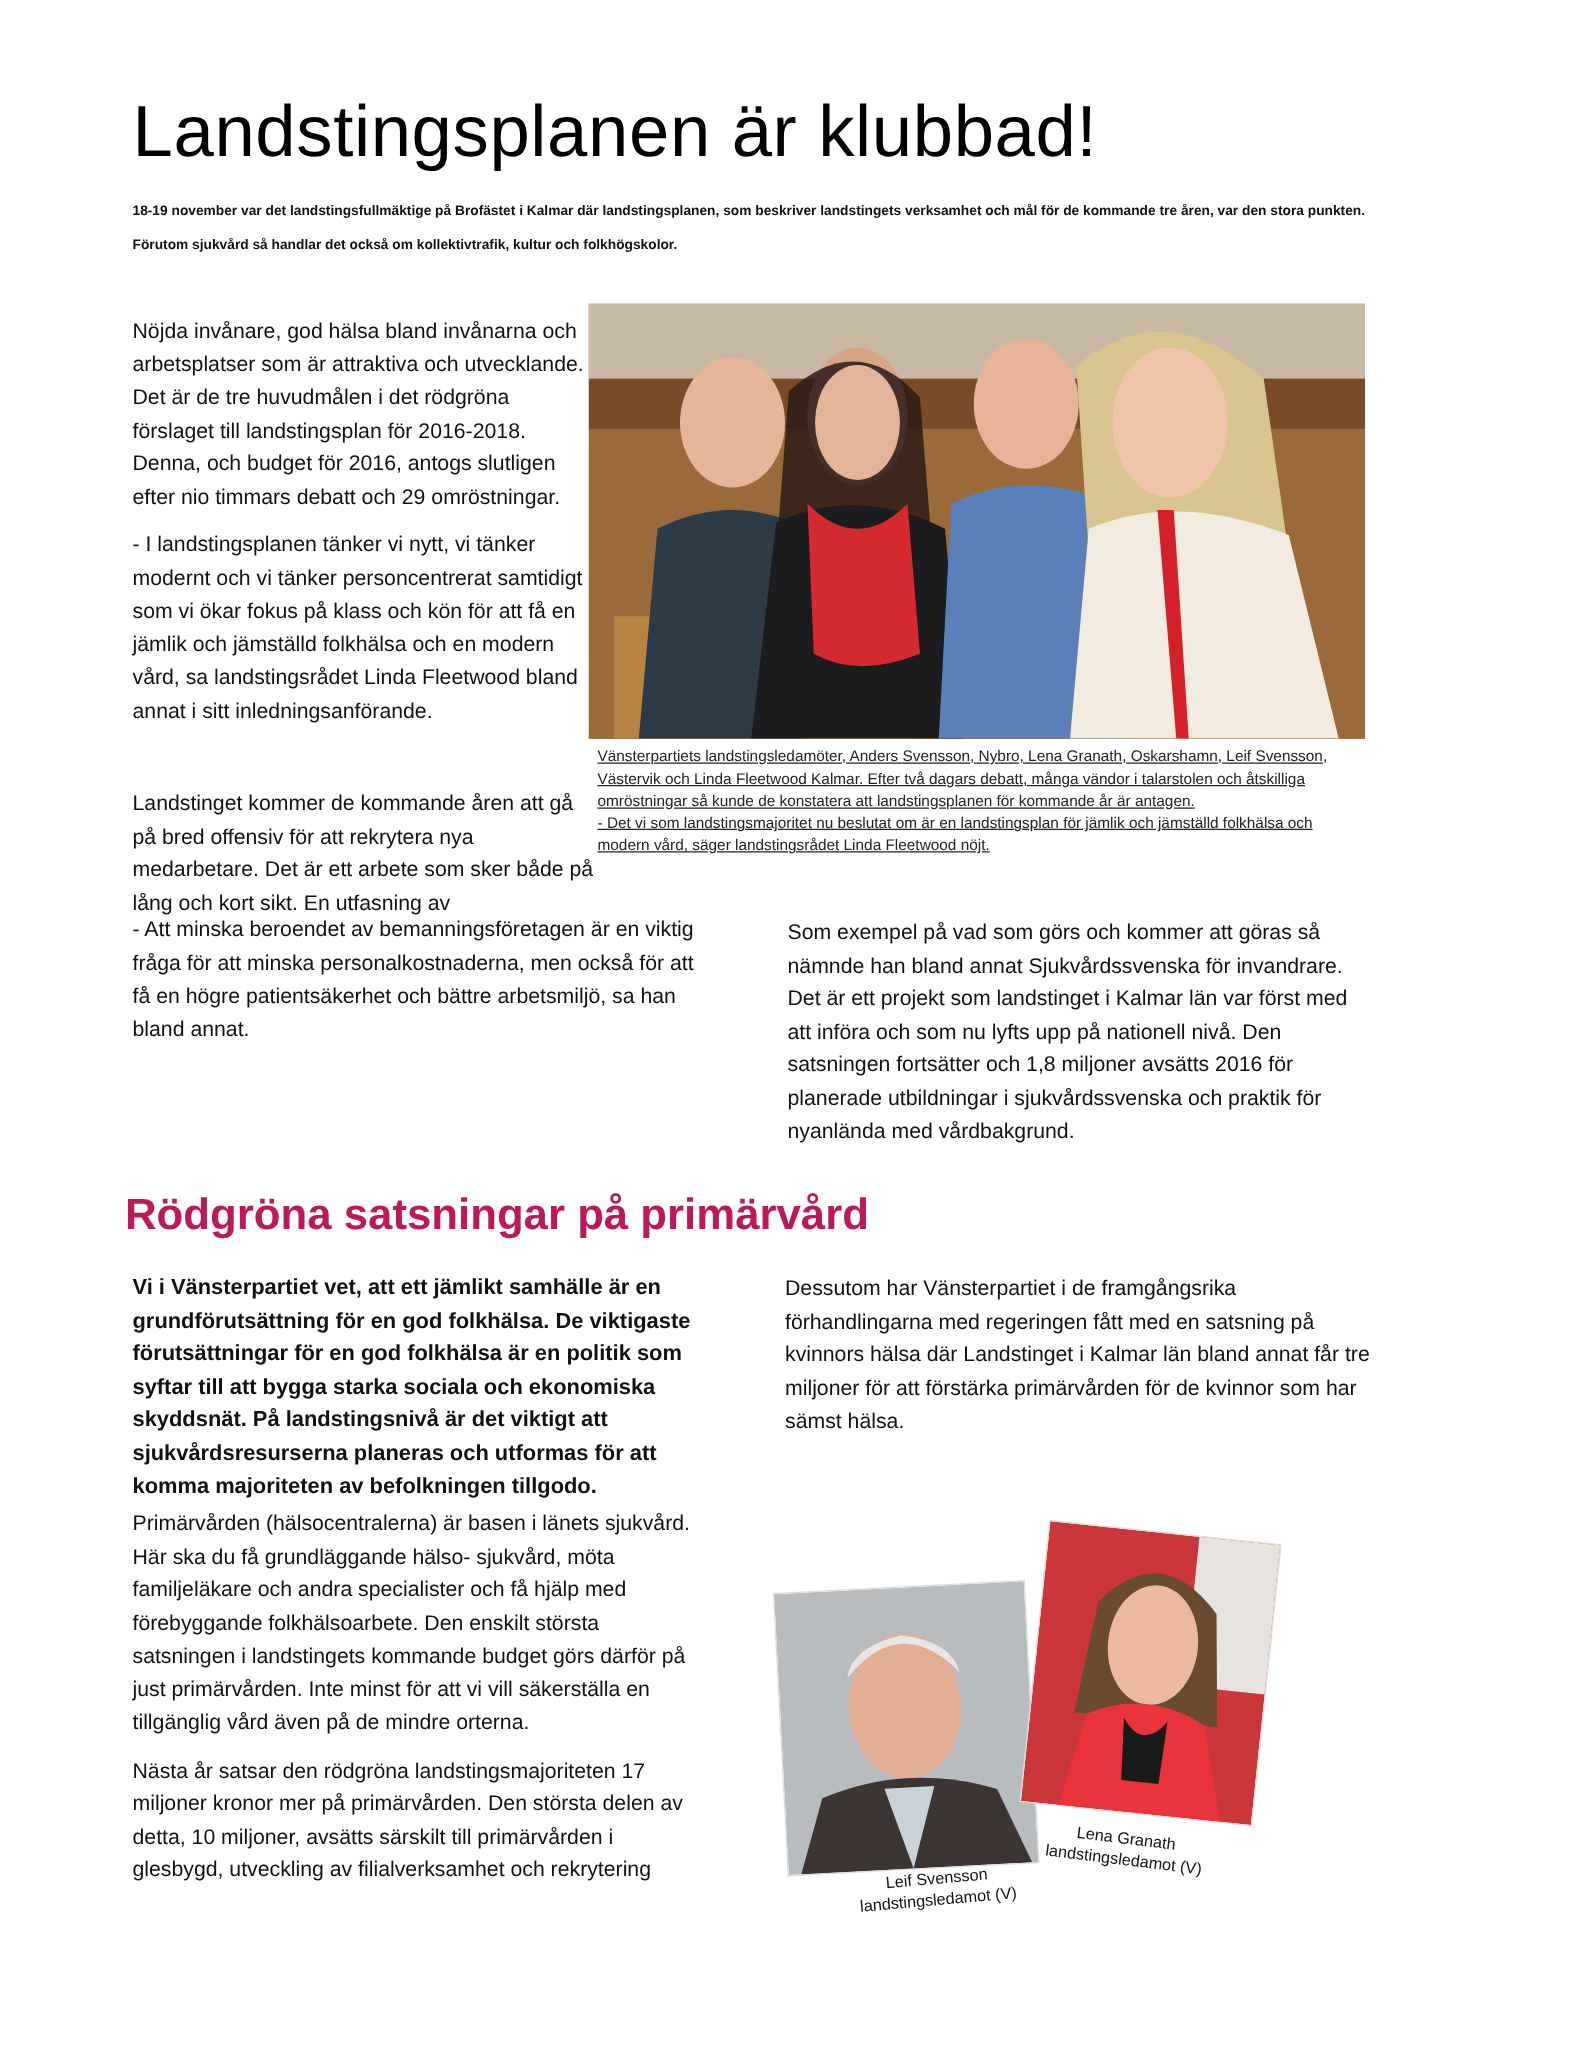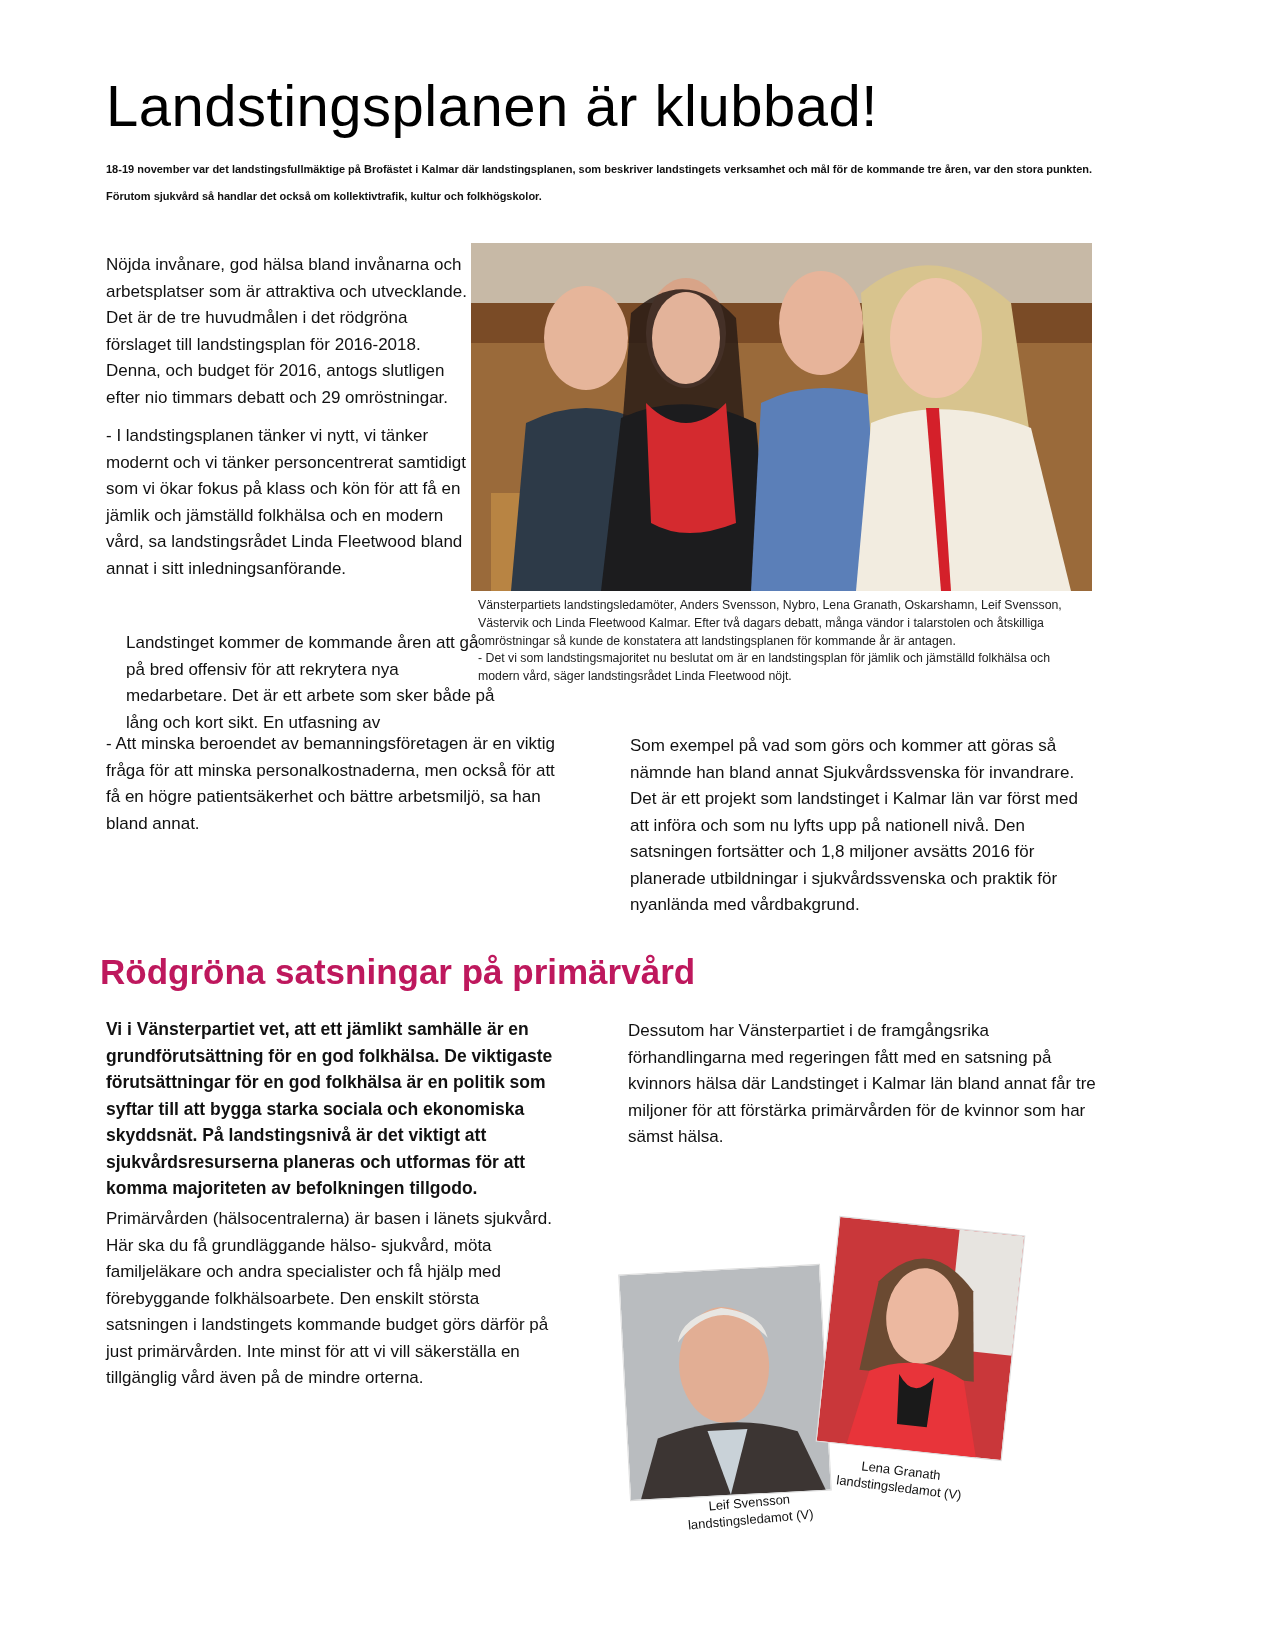--- a/index.html
+++ b/index.html
@@ -3,25 +3,25 @@
 <meta charset="utf-8">
 <style>
   html, body { margin: 0; padding: 0; background: #fff; }
   body { width: 1275px; height: 1650px; position: relative; overflow: hidden; font-family: "Liberation Sans", sans-serif; color: #111; }
   .abs { position: absolute; }
   .h1 { left: 106px; top: 72px; font-size: 58px; font-weight: normal; letter-spacing: 0.5px; color: #000; white-space: nowrap; }
   .lead { left: 106px; top: 156px; width: 990px; font-size: 11px; font-weight: bold; line-height: 27px; }
   .body { font-size: 17px; line-height: 26.5px; }
   .body p { margin: 0 0 12px 0; }
   .col1a { left: 106px; top: 252px; width: 370px; }
-  .col1b { left: 106px; top: 630px; width: 370px; margin-left: 20px; }
+  .col1b { left: 106px; top: 630px; width: 370px; }
   .col1c { left: 106px; top: 731px; width: 450px; }
   .photo { left: 471px; top: 243px; width: 621px; height: 348px; overflow: hidden; background: #8a5a32; }
   .caption { left: 478px; top: 597px; width: 610px; font-size: 12.3px; line-height: 17.8px; color: #222; }
-  .caption p { margin: 0; }
+  .caption p { margin: 0; text-decoration: underline; }
   .col2a { left: 630px; top: 733px; width: 470px; }
   .h2 { left: 100px; top: 952px; font-size: 35px; font-weight: bold; color: #be185d; white-space: nowrap; }
   .lead2 { left: 106px; top: 1016px; width: 470px; font-size: 17.5px; font-weight: bold; line-height: 26.5px; }
   .col3 { left: 106px; top: 1206px; width: 450px; }
   .col4 { left: 628px; top: 1018px; width: 470px; }
   .portrait { background: #fff; box-shadow: 0 0 0 1px #ddd; }
   .p1 { left: 625px; top: 1270px; width: 200px; height: 225px; transform: rotate(-3deg); }
   .p2 { left: 828px; top: 1226px; width: 185px; height: 225px; transform: rotate(6deg); }
   .plabel { font-size: 13px; text-align: center; line-height: 17px; color: #111; }
   .pl1 { left: 665px; top: 1494px; width: 170px; transform: rotate(-5deg); }
@@ -78,20 +78,21 @@
 
 <div class="abs body col2a">
   <p>Som exempel på vad som görs och kommer att göras så nämnde han bland annat Sjukvårdssvenska för invandrare. Det är ett projekt som landstinget i Kalmar län var först med att införa och som nu lyfts upp på nationell nivå. Den satsningen fortsätter och 1,8 miljoner avsätts 2016 för planerade utbildningar i sjukvårdssvenska och praktik för nyanlända med vårdbakgrund.</p>
 </div>
 
 <h2 class="abs h2" style="margin:0;">Rödgröna satsningar på primärvård</h2>
 <div class="abs lead2">Vi i Vänsterpartiet vet, att ett jämlikt samhälle är en grundförutsättning för en god folkhälsa. De viktigaste förutsättningar för en god folkhälsa är en politik som syftar till att bygga starka sociala och ekonomiska skyddsnät. På landstingsnivå är det viktigt att sjukvårdsresurserna planeras och utformas för att komma majoriteten av befolkningen tillgodo.</div>
 
 <div class="abs body col3">
   <p>Primärvården (hälsocentralerna) är basen i länets sjukvård. Här ska du få grundläggande hälso- sjukvård, möta familjeläkare och andra specialister och få hjälp med  förebyggande folkhälsoarbete. Den enskilt största satsningen i landstingets kommande budget görs därför på just primärvården. Inte minst för att vi vill säkerställa en tillgänglig vård även på de mindre orterna.</p>
+  <p>Nästa år satsar den rödgröna landstingsmajoriteten 17 miljoner kronor mer på primärvården. Den största delen av detta, 10 miljoner, avsätts särskilt till primärvården i glesbygd, utveckling av filialverksamhet och rekrytering</p>
 </div>
 <div class="abs body col4">
   <p>Dessutom har Vänsterpartiet i de framgångsrika förhandlingarna med regeringen fått med en satsning på kvinnors hälsa där Landstinget i Kalmar län bland annat får tre miljoner för att förstärka primärvården för de kvinnor som har sämst hälsa.</p>
 </div>
 
 <div class="abs portrait p1">
   <svg width="200" height="225" viewBox="0 0 200 225">
     <rect width="200" height="225" fill="#b9bcbf"></rect>
     <ellipse cx="100" cy="95" rx="45" ry="58" fill="#e2ae94"></ellipse>
     <path d="M55 70 Q100 20 145 70 Q140 45 100 38 Q60 45 55 70 Z" fill="#e8e6e2"></path>

